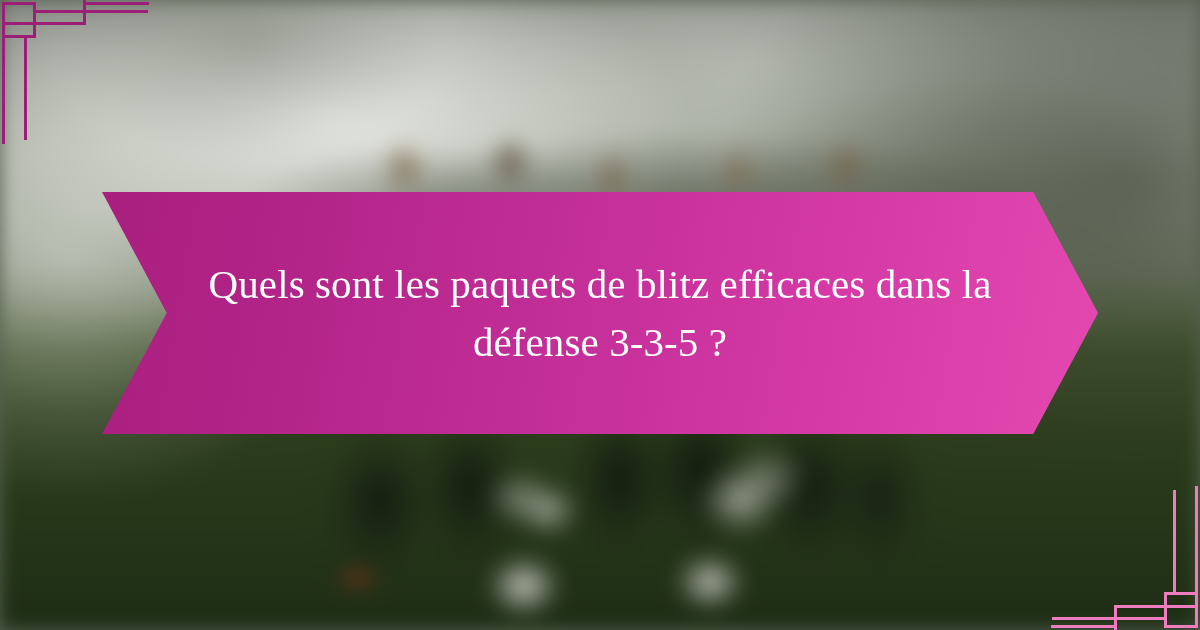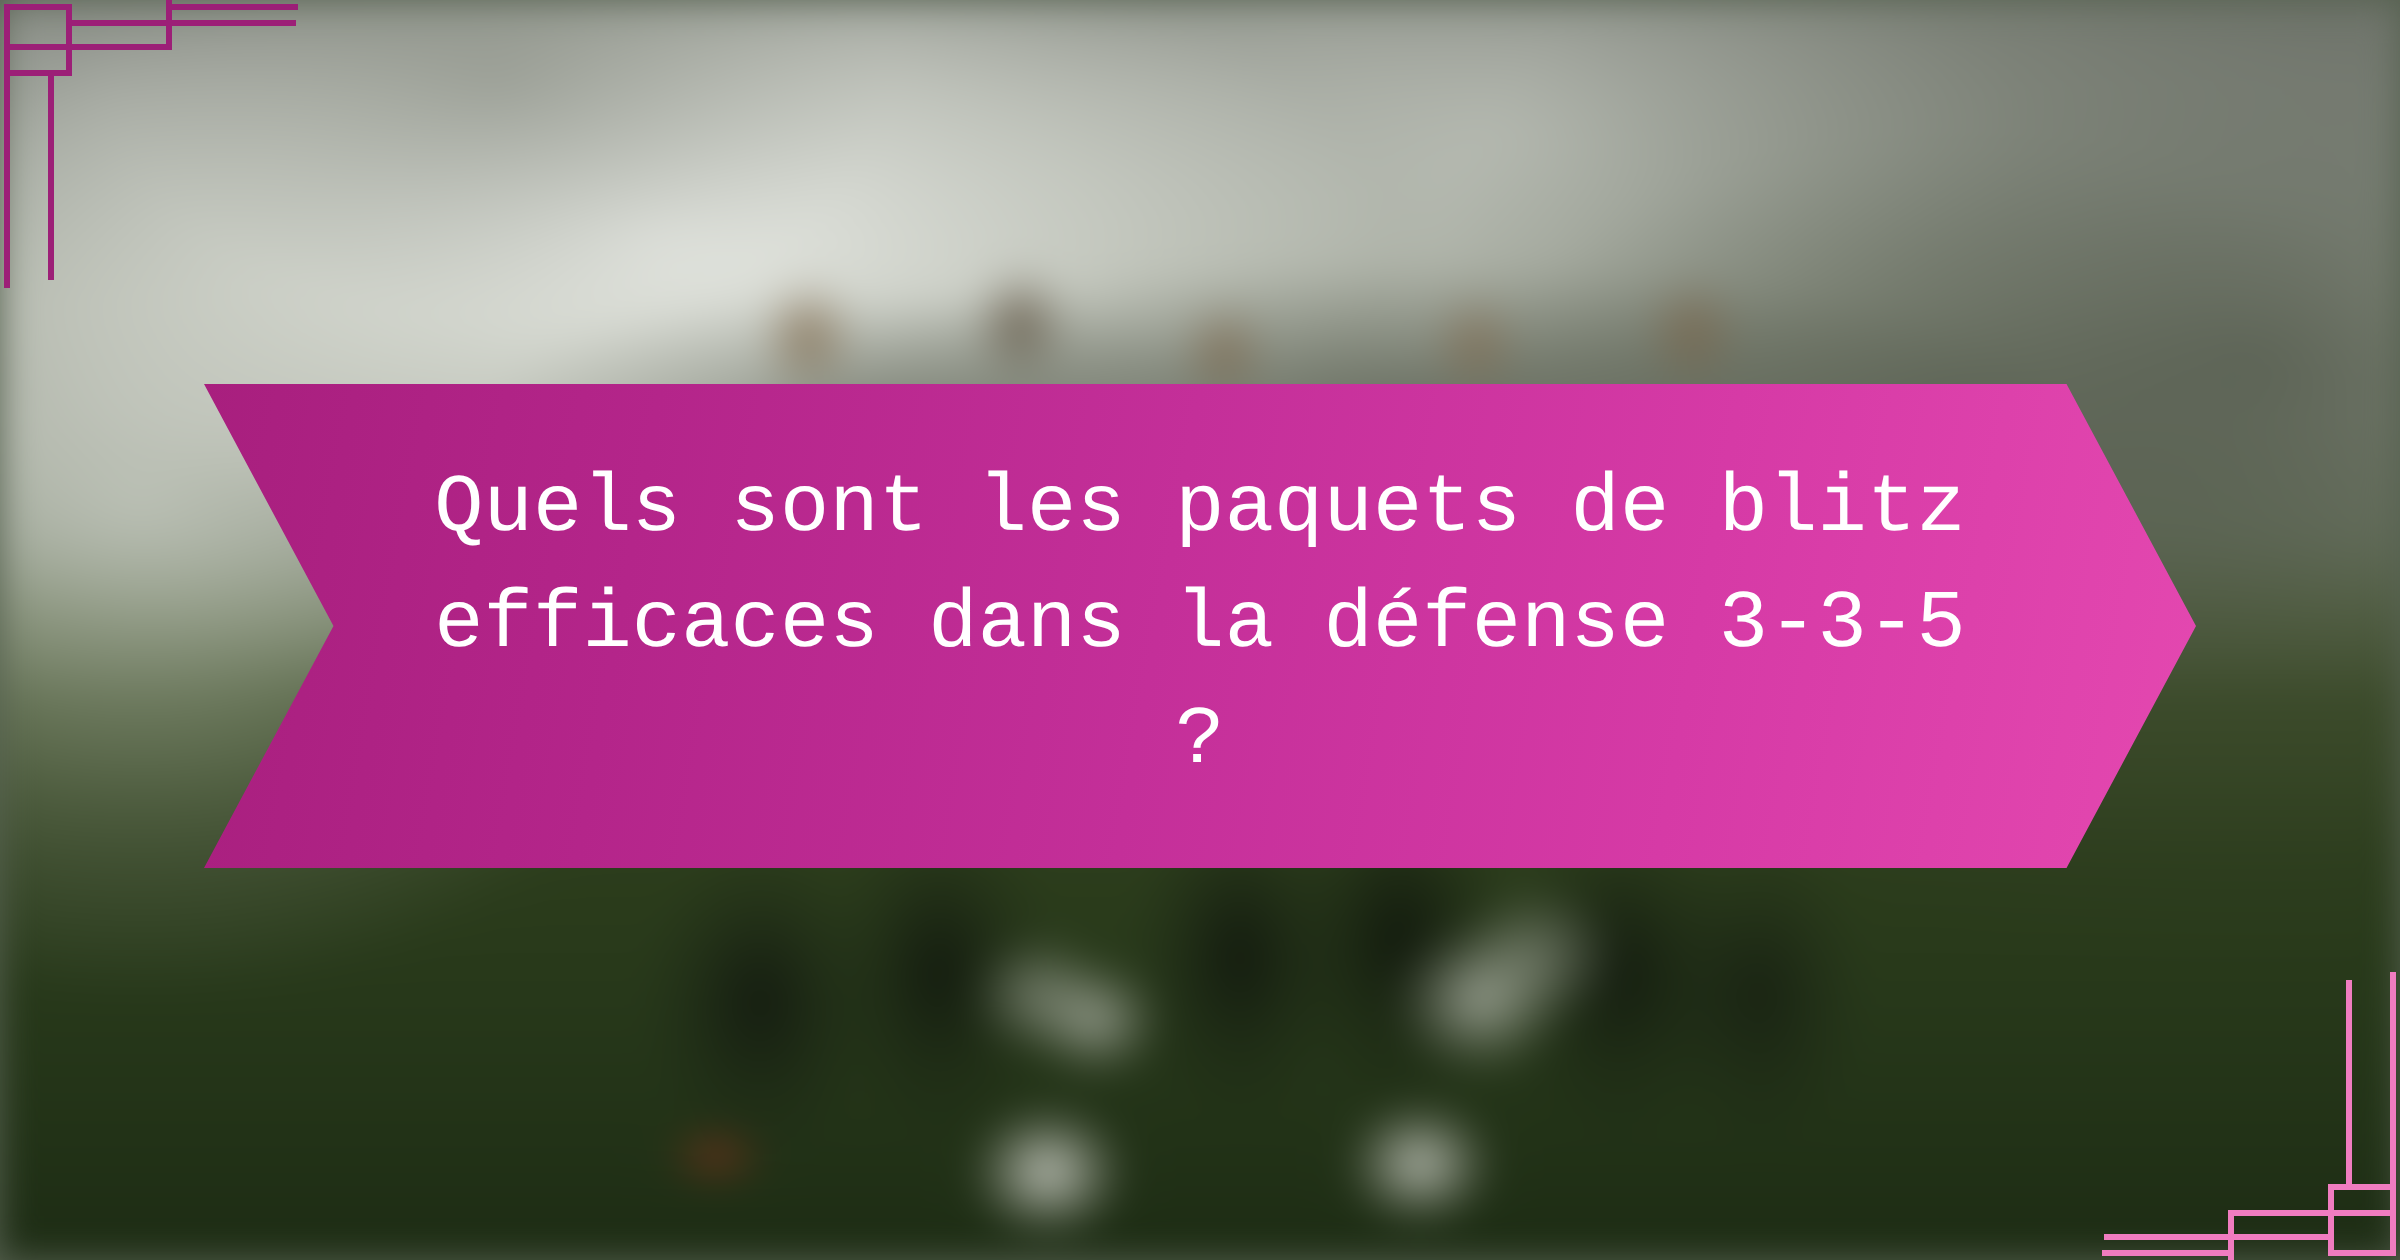--- a/index.html
+++ b/index.html
@@ -161,21 +161,21 @@
     display: flex;
     align-items: center;
     justify-content: center;
   }
 
   #banner-title {
     width: 790px;
     margin: 0;
     text-align: center;
     color: #ffffff;
-    font-family: Liberation Mono, monospace;
+    font-family: Liberation Serif, serif;
     font-weight: 400;
     font-size: 41px;
     line-height: 1.42;
     letter-spacing: 0.1px;
     white-space: pre-line;
   }
 </style>
 </head>
 <body>
 

